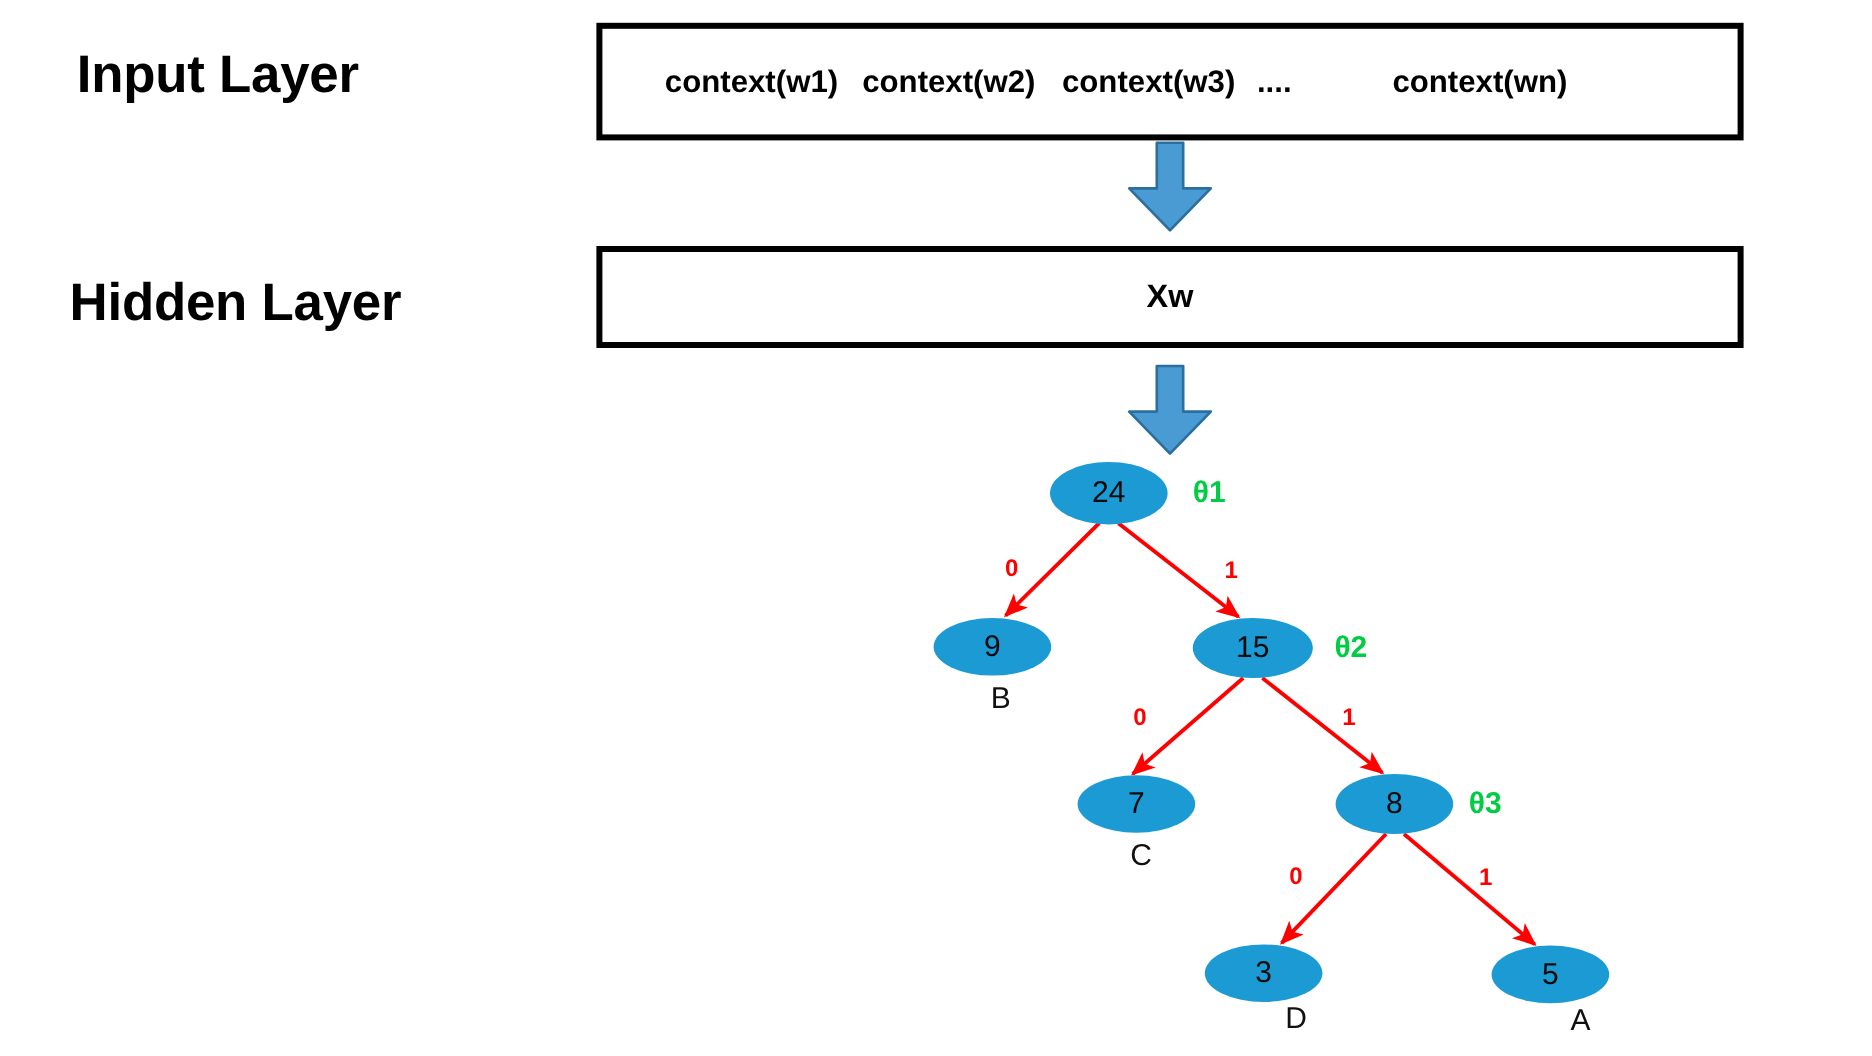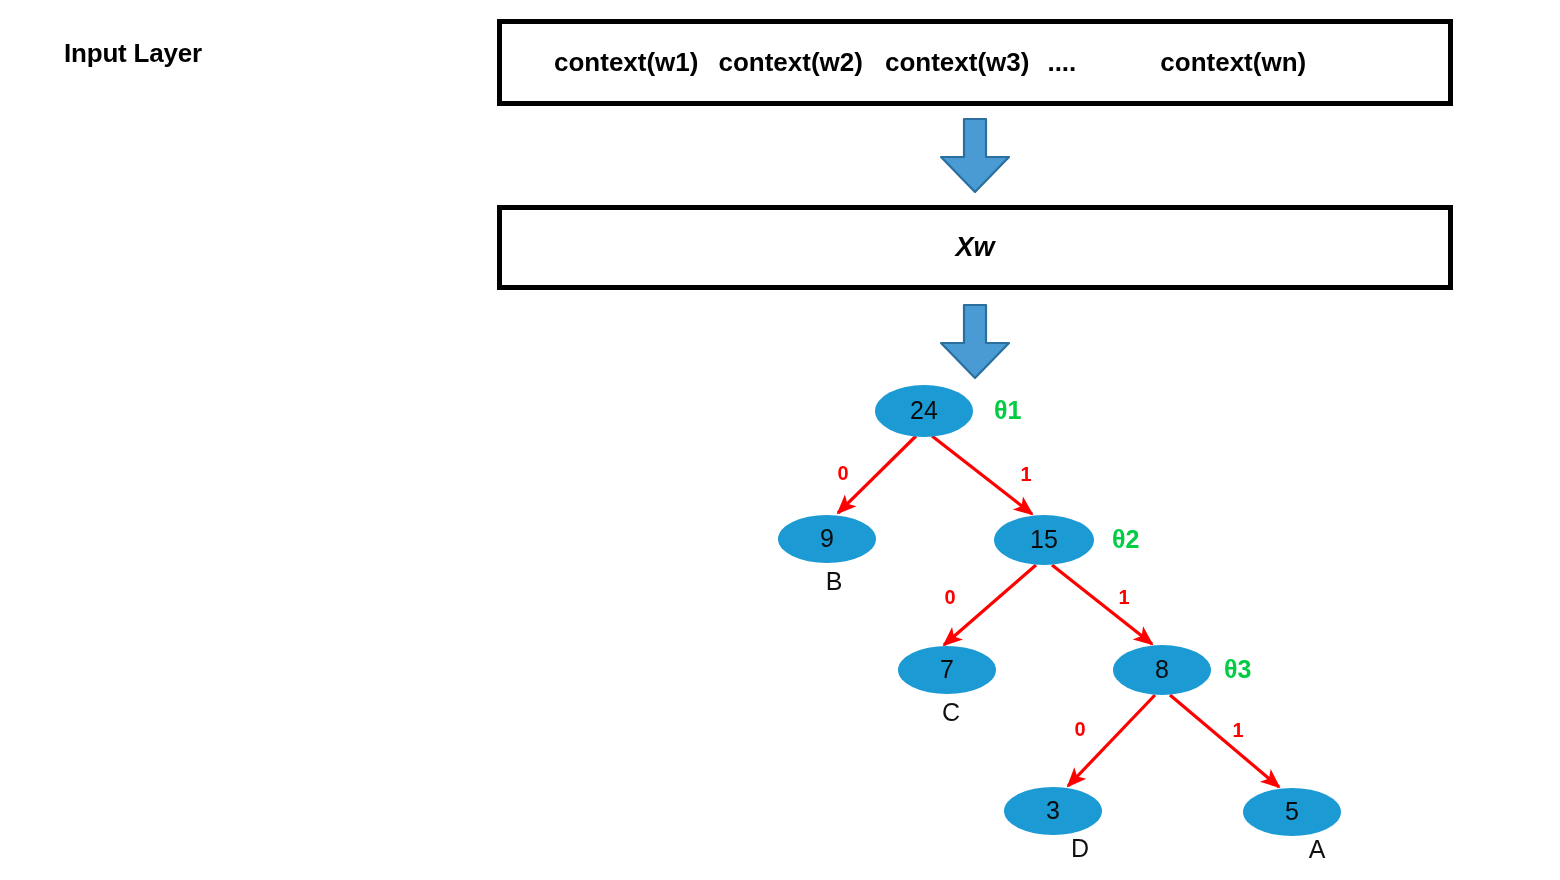--- a/index.html
+++ b/index.html
@@ -22,49 +22,48 @@
     inset: 0;
     width: 1560px;
     height: 880px;
   }
 
   
   .layer-label {
     position: absolute;
     font-family: "Liberation Sans", sans-serif;
     font-weight: bold;
-    font-size: 26px;
+    font-size: 44px;
     letter-spacing: -0.2px;
     color: #000000;
     white-space: nowrap;
     text-align: right;
   }
   #label-input  { left: 64px;  top: 38px; }
   #label-hidden { left: 58px;  top: 228px; }
   #label-output { left: 58px;  top: 418px; }
 
   
   .layer-box {
     position: absolute;
     box-sizing: border-box;
     background: #ffffff;
     border: 5px solid #000000;
   }
   #input-box {
     left: 497px;
     top: 19px;
     width: 956px;
-    height: 87px;
+    height: 98px;
   }
   #hidden-box {
     left: 497px;
     top: 205px;
     width: 956px;
     height: 85px;
-    font-style: italic;
   }
 
   .box-inner {
     position: absolute;
     inset: 0;
     display: flex;
     align-items: center;
   }
   #input-box .box-inner {
     justify-content: flex-start;
@@ -151,20 +150,21 @@
     text-anchor: middle;
     dominant-baseline: middle;
   }
 </style>
 </head>
 <body>
 
 <div id="diagram-root">
 
   <div class="layer-label" id="label-input">Input Layer</div>
+  <div class="layer-label" id="label-hidden">Hidden Layer</div>
 
   <div class="layer-box" id="input-box">
     <div class="box-inner">
       <span class="context-term ctx-gap-1">context(w1)</span>
       <span class="context-term ctx-gap-2">context(w2)</span>
       <span class="context-term ctx-gap-3">context(w3)</span>
       <span class="context-term ctx-gap-4">....</span>
       <span class="context-term">context(wn)</span>
     </div>
   </div>

